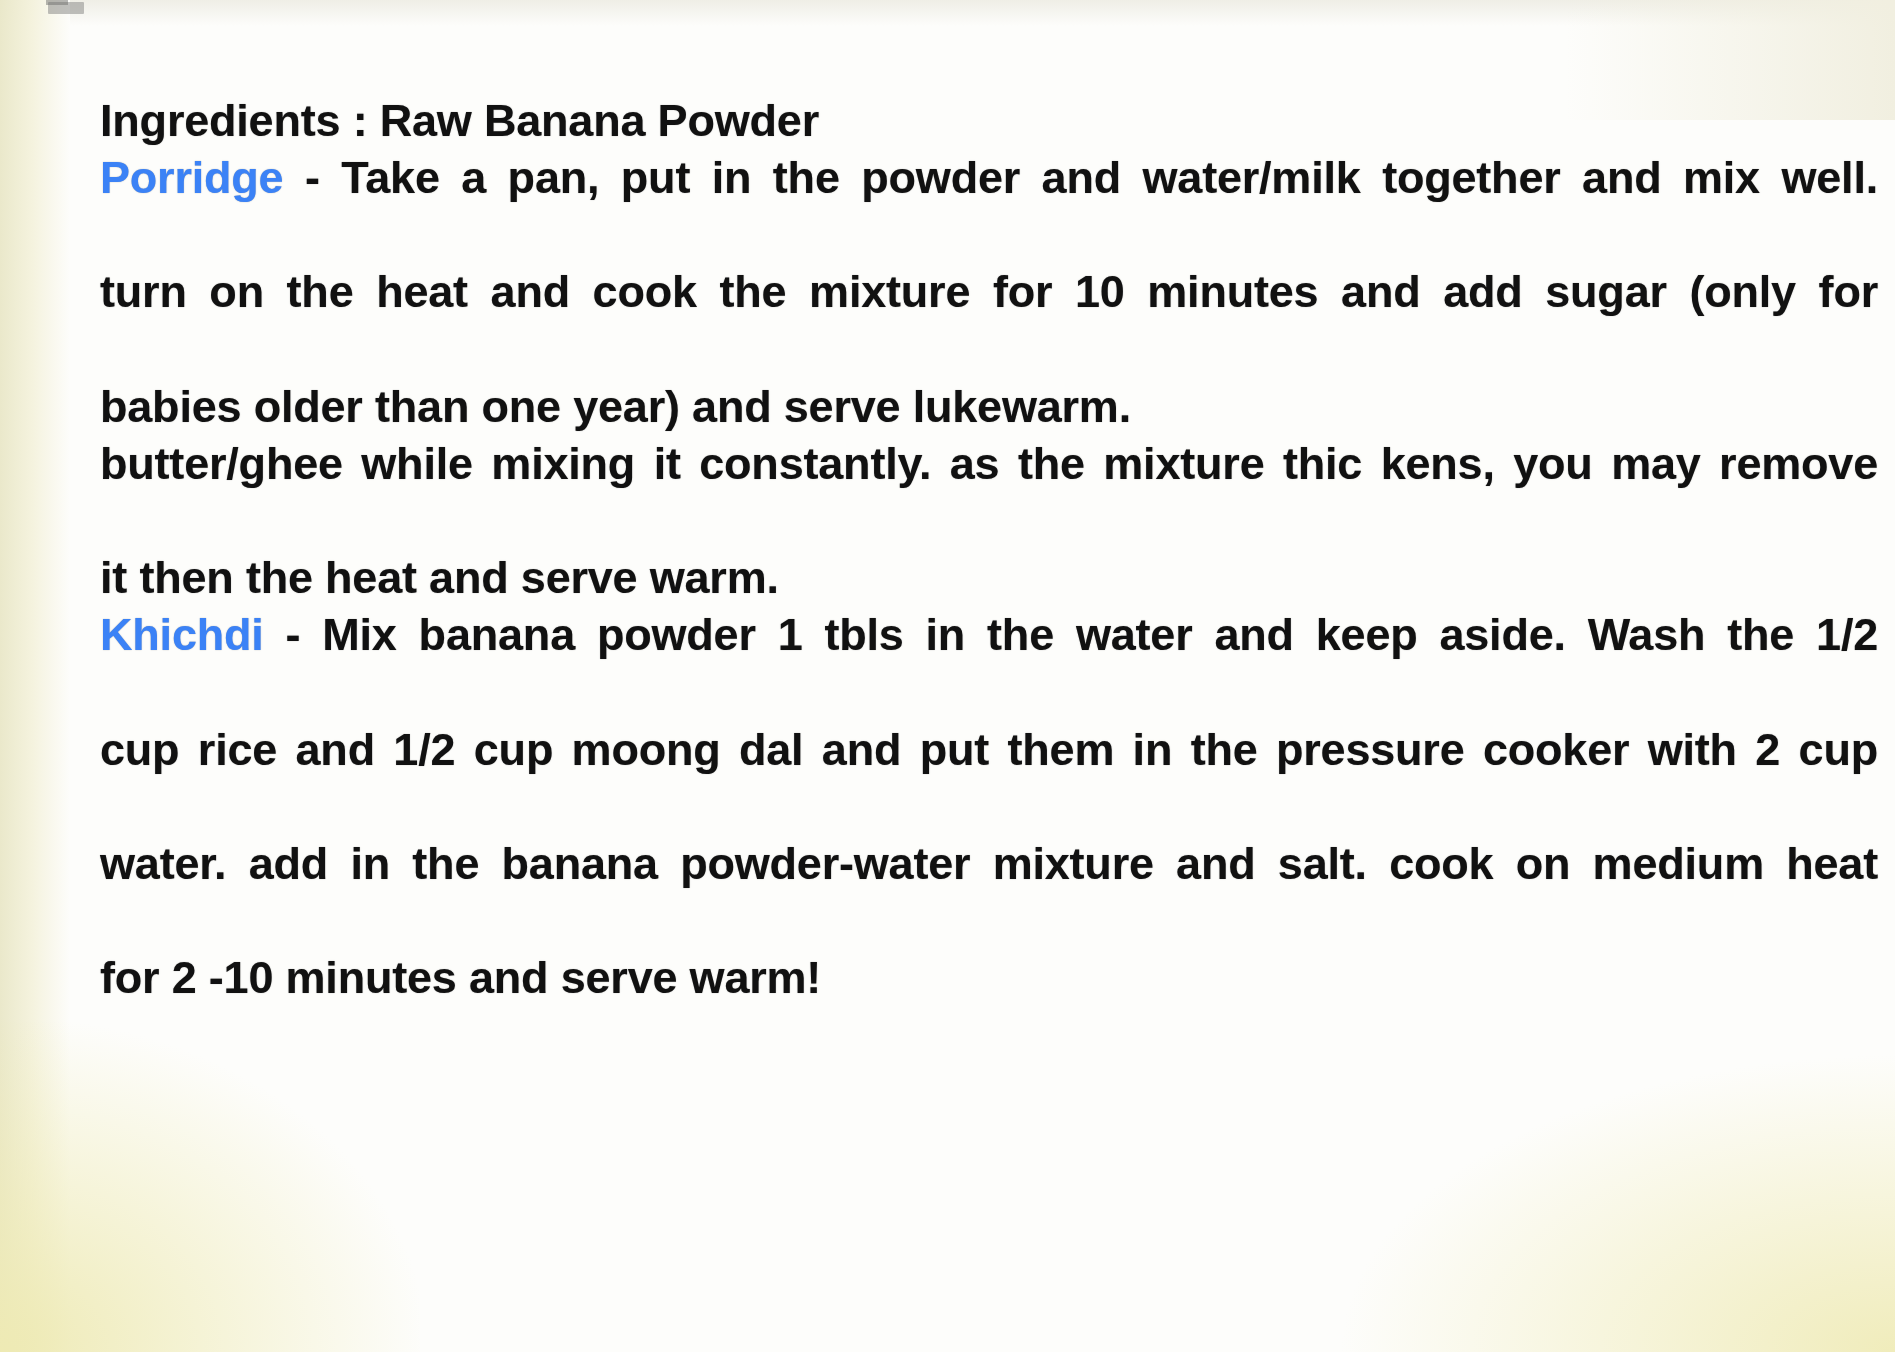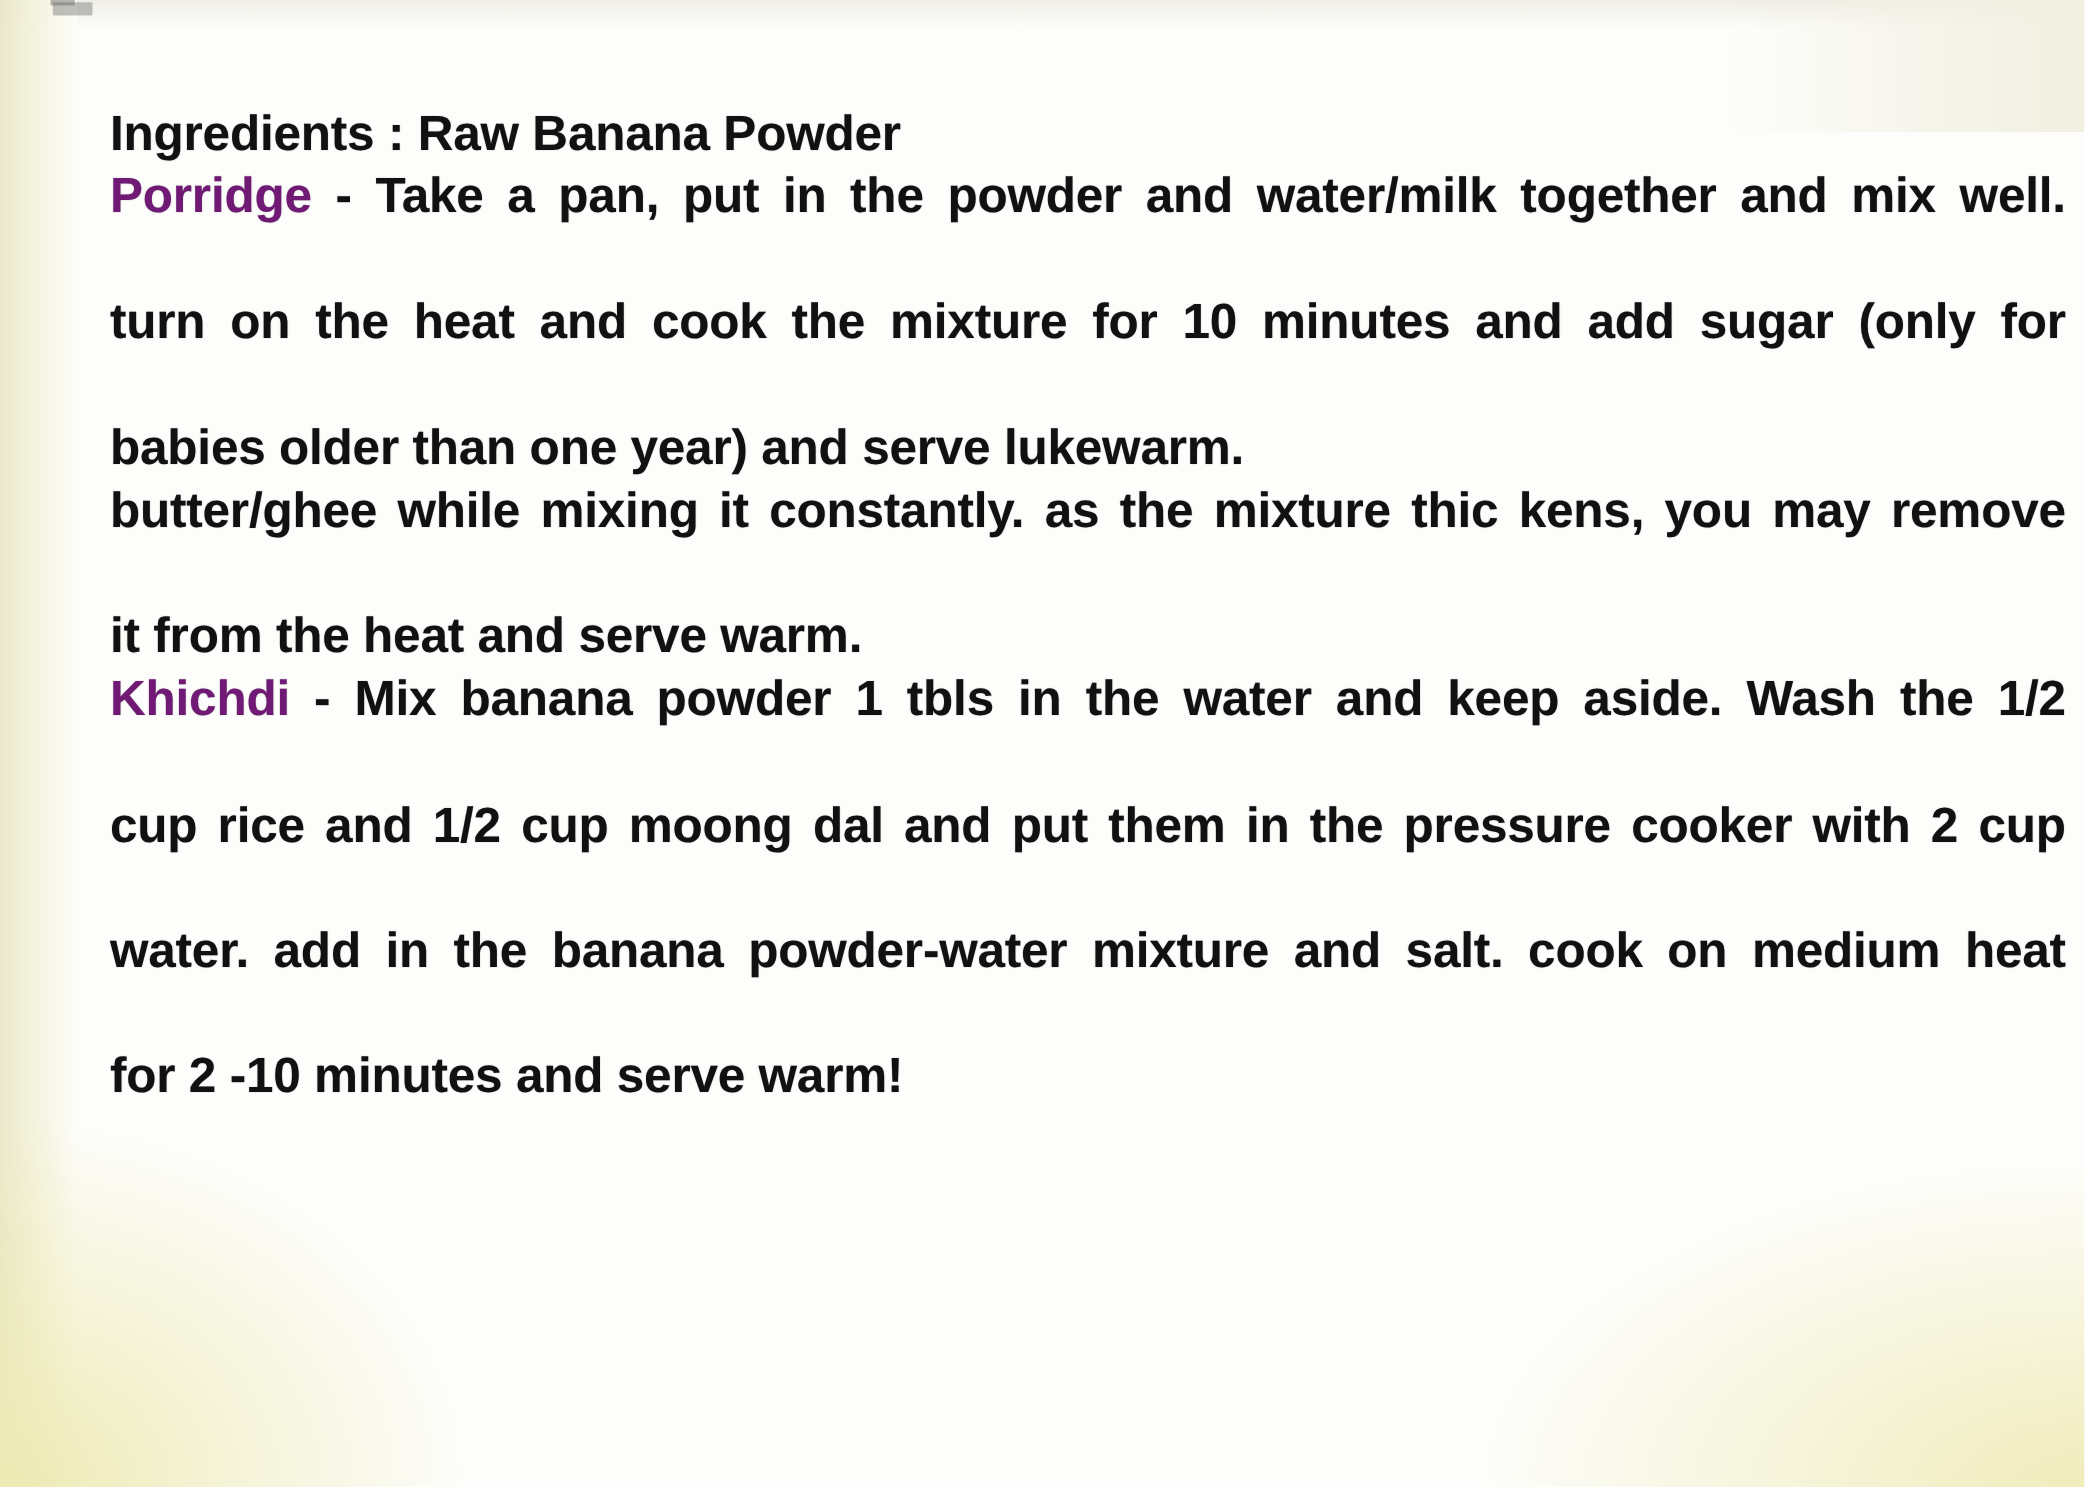--- a/index.html
+++ b/index.html
@@ -88,21 +88,21 @@
     display: block;
     white-space: nowrap;
   }
 
   .para {
     margin: 0;
     padding: 0;
   }
 
   .red {
-    color: #701a75;
+    color: #3b82f6;
     font-weight: 700;
   }
 
   .stretch {
     display: block;
     text-align: justify;
   }
   .stretch::after {
     content: "";
     display: inline-block;
@@ -138,21 +138,21 @@
 
 
     <div class="para">
       <div class="stretch"><span class="red">Porridge</span><span> - </span><span>Take a pan, put in the powder and water/milk together and mix  well.</span></div>
       <div class="stretch">turn on the heat and cook the mixture for 10 minutes and add sugar (only for</div>
       <div class="line">babies older than one year) and serve lukewarm.</div>
     </div>
 
     <div class="para">
       <div class="stretch">butter/ghee while mixing it constantly. as the mixture thic kens, you may remove</div>
-      <div class="line">it from the heat and serve warm.</div>
+      <div class="line">it then the heat and serve warm.</div>
     </div>
 
     <div class="para">
       <div class="stretch"><span class="red">Khichdi</span><span> - </span><span>Mix banana powder 1 tbls in the water and keep aside. Wash the  1/2</span></div>
       <div class="stretch">cup rice and 1/2 cup moong dal and put them in the pressure cooker with 2 cup</div>
       <div class="stretch">water. add in the banana powder-water mixture and salt. cook  on medium heat</div>
       <div class="line">for 2 -10 minutes and serve warm!</div>
     </div>
 
 

